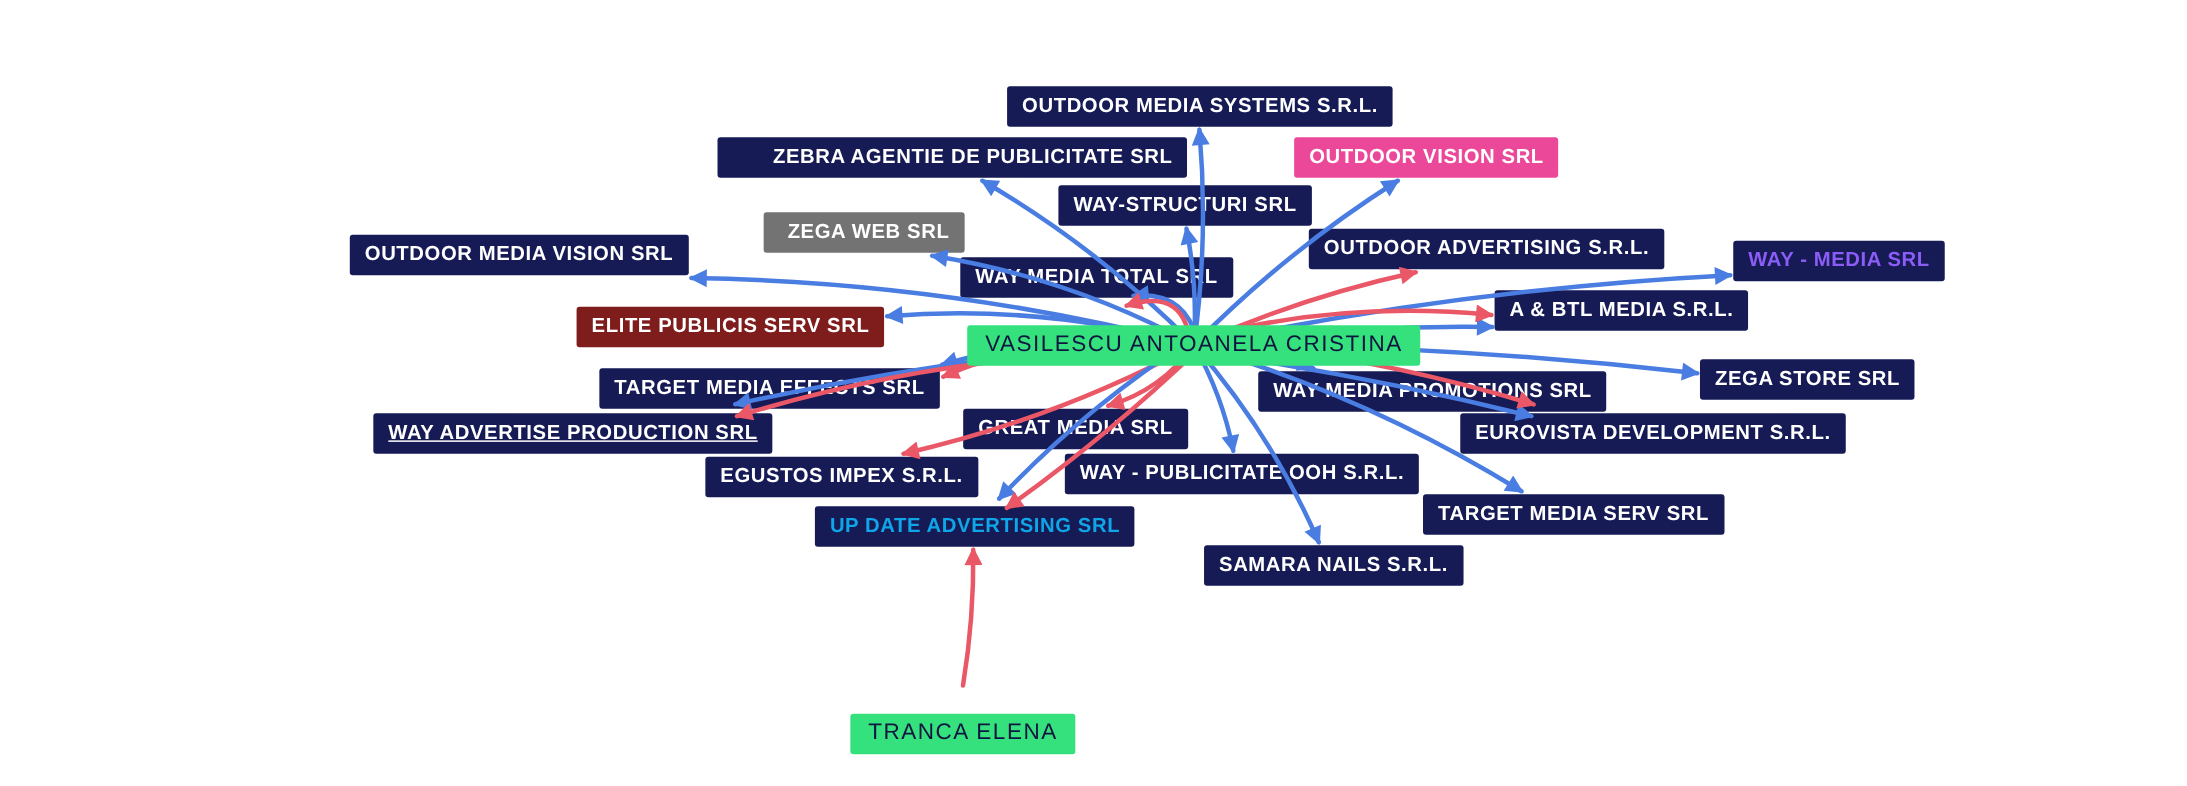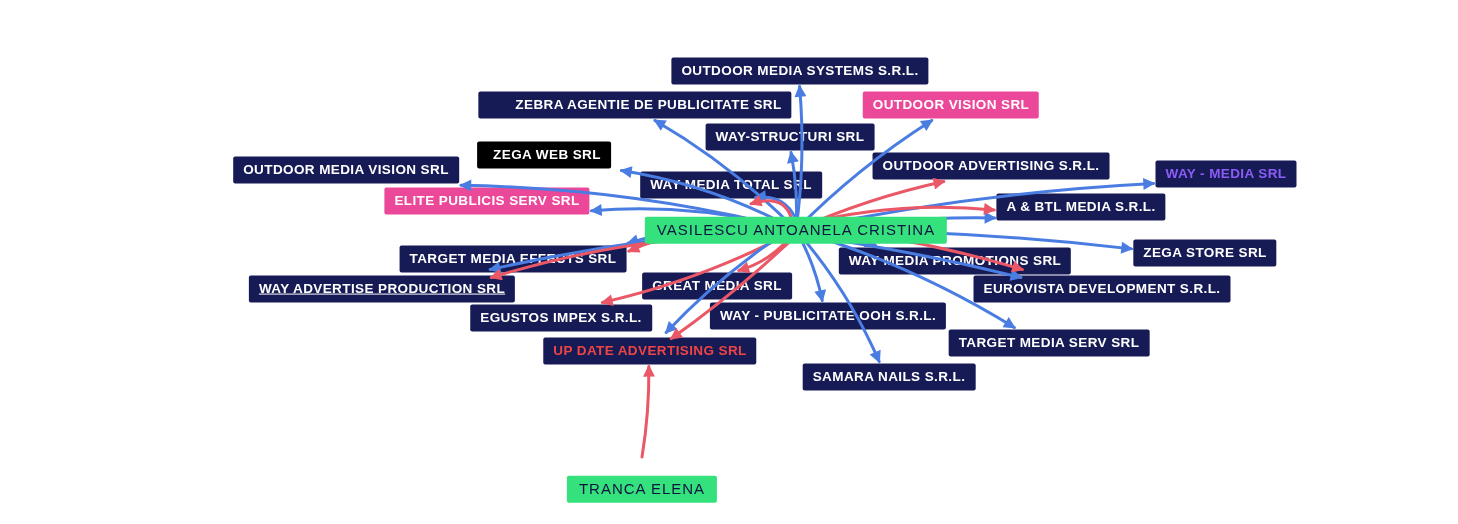--- a/index.html
+++ b/index.html
@@ -43,38 +43,38 @@
 </style>
 </head>
 <body>
 
 <div class="stage" style="background: rgb(255, 255, 255);">
   <div class="node-layer">
       <div class="node company" style="left: 800px; top: 71px; background: rgb(22, 27, 85); color: rgb(255, 255, 255);">OUTDOOR MEDIA SYSTEMS S.R.L.</div>
       <div class="node company" style="left: 635px; top: 105px; background: rgb(22, 27, 85); color: rgb(255, 255, 255); padding-left: 37px;">ZEBRA AGENTIE DE PUBLICITATE SRL</div>
       <div class="node company" style="left: 951px; top: 105px; background: #ec4899; color: rgb(255, 255, 255);">OUTDOOR VISION SRL</div>
       <div class="node company" style="left: 790px; top: 137px; background: rgb(22, 27, 85); color: rgb(255, 255, 255);">WAY-STRUCTURI SRL</div>
-      <div class="node company" style="left: 544px; top: 155px; background: #000000; color: rgb(255, 255, 255); padding-left: 16px;">ZEGA WEB SRL</div>
+      <div class="node company" style="left: 576px; top: 155px; background: #737373; color: rgb(255, 255, 255); padding-left: 16px;">ZEGA WEB SRL</div>
       <div class="node company" style="left: 346px; top: 170px; background: rgb(22, 27, 85); color: rgb(255, 255, 255);">OUTDOOR MEDIA VISION SRL</div>
       <div class="node company" style="left: 991px; top: 166px; background: rgb(22, 27, 85); color: rgb(255, 255, 255);">OUTDOOR ADVERTISING S.R.L.</div>
       <div class="node company" style="left: 1226px; top: 174px; background: rgb(22, 27, 85); color: #8b5cf6;">WAY - MEDIA SRL</div>
       <div class="node company" style="left: 731px; top: 185px; background: rgb(22, 27, 85); color: rgb(255, 255, 255);">WAY MEDIA TOTAL SRL</div>
-      <div class="node company" style="left: 487px; top: 201px; background: #ec4899; color: rgb(255, 255, 255);">ELITE PUBLICIS SERV SRL</div>
+      <div class="node company" style="left: 487px; top: 218px; background: #7f1d1d; color: rgb(255, 255, 255);">ELITE PUBLICIS SERV SRL</div>
       <div class="node company" style="left: 1081px; top: 207px; background: rgb(22, 27, 85); color: rgb(255, 255, 255);">A &amp; BTL MEDIA S.R.L.</div>
       <div class="node person" style="left: 796px; top: 230px; background: rgb(52, 225, 125); color: rgb(16, 21, 64);">VASILESCU ANTOANELA CRISTINA</div>
       <div class="node company" style="left: 1205px; top: 253px; background: rgb(22, 27, 85); color: rgb(255, 255, 255);">ZEGA STORE SRL</div>
       <div class="node company" style="left: 513px; top: 259px; background: rgb(22, 27, 85); color: rgb(255, 255, 255);">TARGET MEDIA EFFECTS SRL</div>
       <div class="node company" style="left: 955px; top: 261px; background: rgb(22, 27, 85); color: rgb(255, 255, 255);">WAY MEDIA PROMOTIONS SRL</div>
       <div class="node company" style="left: 382px; top: 289px; background: rgb(22, 27, 85); color: rgb(255, 255, 255); text-decoration: underline;">WAY ADVERTISE PRODUCTION SRL</div>
       <div class="node company" style="left: 717px; top: 286px; background: rgb(22, 27, 85); color: rgb(255, 255, 255);">GREAT MEDIA SRL</div>
       <div class="node company" style="left: 1102px; top: 289px; background: rgb(22, 27, 85); color: rgb(255, 255, 255);">EUROVISTA DEVELOPMENT S.R.L.</div>
       <div class="node company" style="left: 561px; top: 318px; background: rgb(22, 27, 85); color: rgb(255, 255, 255);">EGUSTOS IMPEX S.R.L.</div>
       <div class="node company" style="left: 828px; top: 316px; background: rgb(22, 27, 85); color: rgb(255, 255, 255);">WAY - PUBLICITATE OOH S.R.L.</div>
       <div class="node company" style="left: 1049px; top: 343px; background: rgb(22, 27, 85); color: rgb(255, 255, 255);">TARGET MEDIA SERV SRL</div>
-      <div class="node company" style="left: 650px; top: 351px; background: rgb(22, 27, 85); color: #ef4444;">UP DATE ADVERTISING SRL</div>
+      <div class="node company" style="left: 650px; top: 351px; background: rgb(22, 27, 85); color: #0ea5e9;">UP DATE ADVERTISING SRL</div>
       <div class="node company" style="left: 889px; top: 377px; background: rgb(22, 27, 85); color: rgb(255, 255, 255);">SAMARA NAILS S.R.L.</div>
       <div class="node person" style="left: 642px; top: 457px; background: rgb(52, 225, 125); color: rgb(16, 21, 64); margin-top: 32px;">TRANCA ELENA</div>
     </div>
   <svg class="edge-layer" width="1458" height="524" viewBox="0 0 1458 524" xmlns="http://www.w3.org/2000/svg">
     <defs>
       <marker id="arrow-blue" viewBox="0 0 10 10" refX="8.5" refY="5" markerWidth="14" markerHeight="12" markerUnits="userSpaceOnUse" orient="auto">
         <path id="arrow-blue-path" d="M0,0 L10,5 L0,10 Z" fill="#4a7de1"></path>
       </marker>
       <marker id="arrow-red" viewBox="0 0 10 10" refX="8.5" refY="5" markerWidth="14" markerHeight="12" markerUnits="userSpaceOnUse" orient="auto">
         <path id="arrow-red-path" d="M0,0 L10,5 L0,10 Z" fill="#ea5766"></path>

